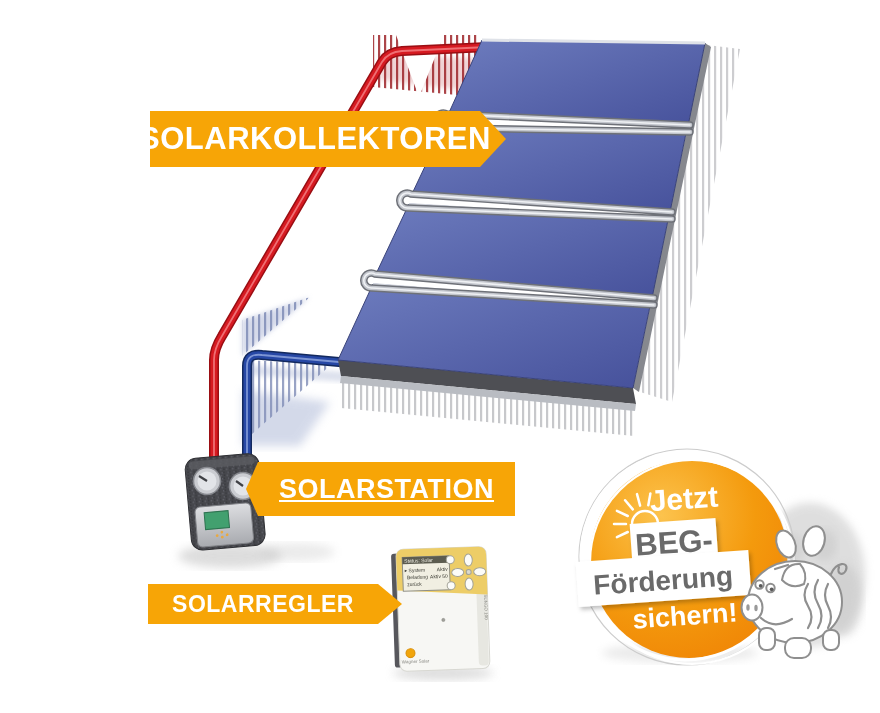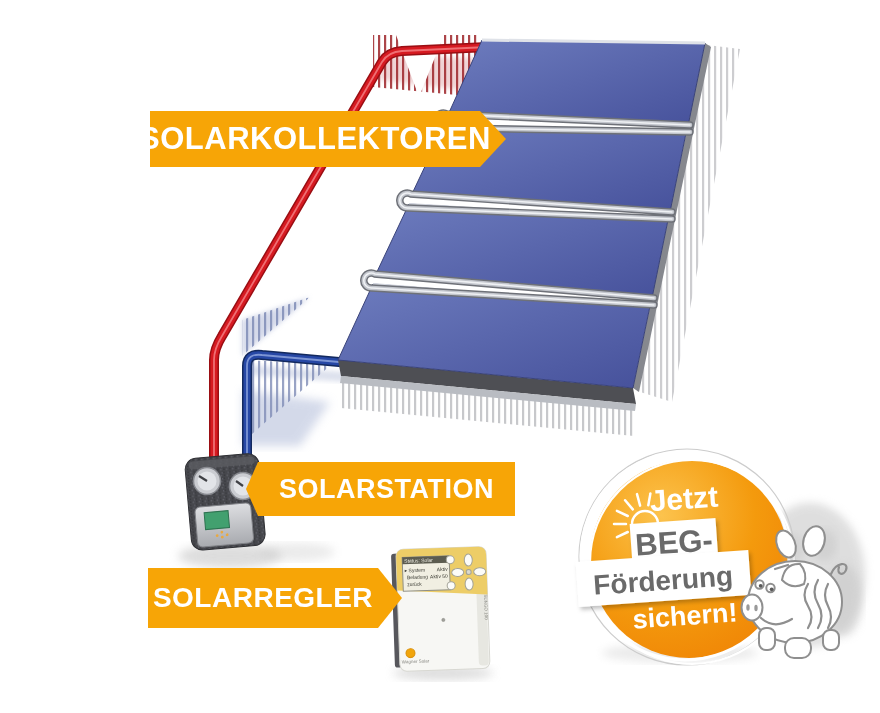--- a/index.html
+++ b/index.html
@@ -6,22 +6,22 @@
   .stage{position:relative;width:880px;height:713px;background:#ffffff;overflow:hidden;
          font-family:"Liberation Sans",sans-serif;}
   .stage > svg.scene{position:absolute;left:0;top:0;}
   
   .banner{position:absolute;background:#F7A506;color:#fff;font-weight:bold;
           display:flex;align-items:center;justify-content:center;
           letter-spacing:.5px;white-space:nowrap;}
   #banner-collectors{left:150px;top:111px;width:356px;height:56px;font-size:31px;
       clip-path:polygon(0 0,330px 0,100% 50%,330px 100%,0 100%);padding-right:26px;box-sizing:border-box;}
   #banner-station{left:246px;top:462px;width:269px;height:54px;font-size:27px;
-      clip-path:polygon(12px 0,100% 0,100% 100%,12px 100%,0 50%);padding-left:12px;box-sizing:border-box;}
-  #banner-regler{left:148px;top:568px;width:254px;height:60px;font-size:28px;
+      clip-path:polygon(12px 0,100% 0,100% 100%,12px 100%,0 50%);padding-left:12px;box-sizing:border-box;text-decoration:underline;}
+  #banner-regler{left:148px;top:584px;width:254px;height:40px;font-size:23px;
       clip-path:polygon(0 0,230px 0,100% 50%,230px 100%,0 100%);padding-right:24px;box-sizing:border-box;}
   
   #badge{position:absolute;left:565px;top:445px;width:315px;height:240px;}
   
   .s1{fill:none;stroke:#6e7178;stroke-width:7.5;stroke-linecap:round;}
   .s2{fill:none;stroke:#c2c5cc;stroke-width:4.6;stroke-linecap:round;}
   .s3{fill:none;stroke:#eff1f4;stroke-width:1.6;stroke-linecap:round;}
   .r1{fill:none;stroke:#9a0e13;stroke-width:10;stroke-linecap:round;stroke-linejoin:round;}
   .r2{fill:none;stroke:#d61a21;stroke-width:7;stroke-linecap:round;stroke-linejoin:round;}
   .r3{fill:none;stroke:#ef6f73;stroke-width:1.8;stroke-linecap:round;stroke-linejoin:round;}

